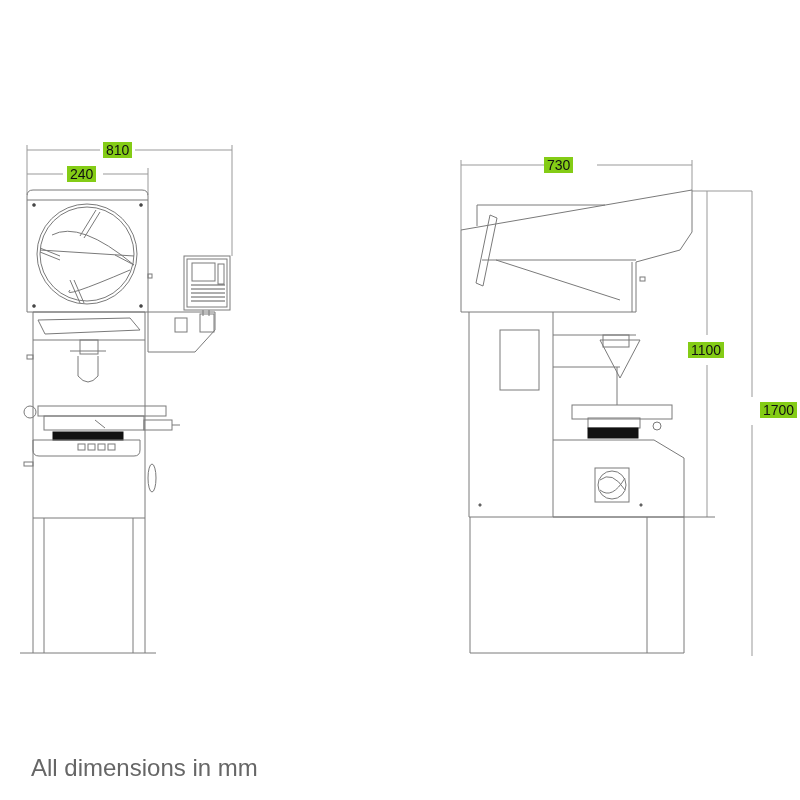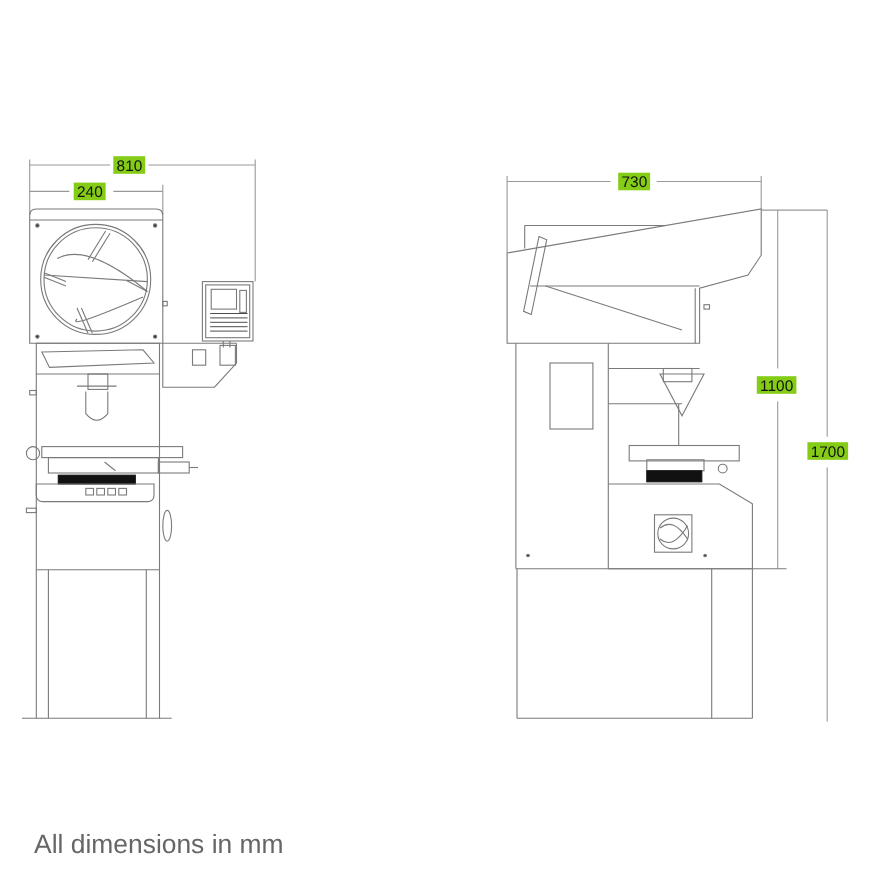--- a/index.html
+++ b/index.html
@@ -168,17 +168,17 @@
         <line x1="647" y1="517" x2="647" y2="653"></line>
         <line x1="684" y1="517" x2="684" y2="653"></line>
         <line x1="470" y1="653" x2="684" y2="653"></line>
       </g>
     </g>
   </g>
 </svg>
 
 <span class="dim-label" style="left:103px;top:142px;">810</span>
 <span class="dim-label" style="left:67px;top:166px;">240</span>
-<span class="dim-label" style="left:562px;top:157px;">730</span>
+<span class="dim-label" style="left:544px;top:157px;">730</span>
 <span class="dim-label" style="left:688px;top:342px;">1100</span>
-<span class="dim-label" style="left:734px;top:402px;">1700</span>
+<span class="dim-label" style="left:760px;top:402px;">1700</span>
 
 <div class="footnote">All dimensions in mm</div>
 
 </body></html>

